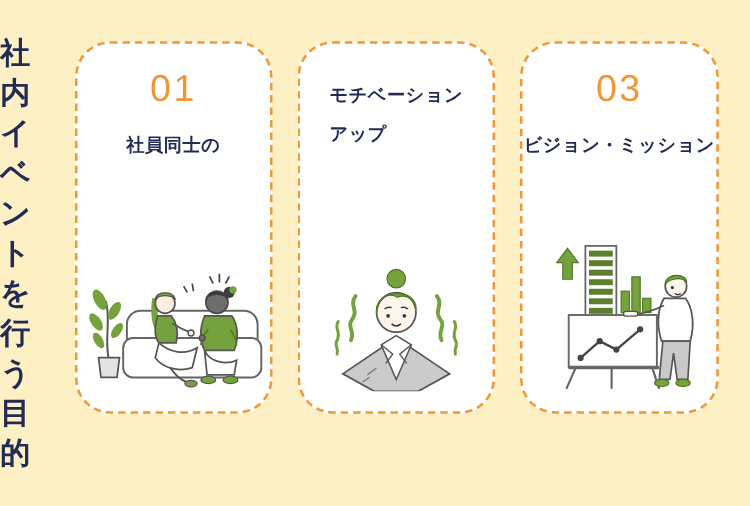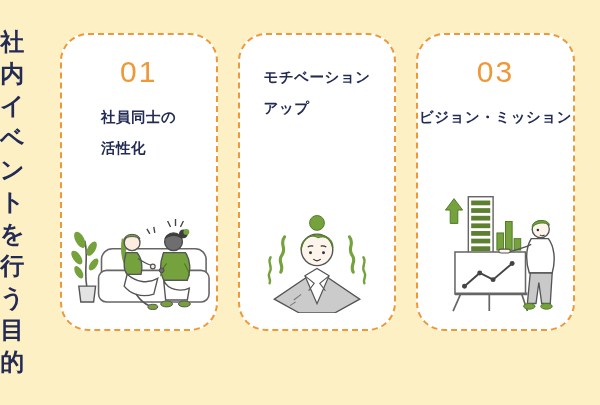--- a/index.html
+++ b/index.html
@@ -70,21 +70,20 @@
 <div class="page">
 
   <h1 class="page-title">社内イベントを行う目的</h1>
 
   <div class="cards">
 
     <div class="card">
       <div class="card-number">01</div>
       <div class="card-lines">
         <div class="card-line">社員同士の</div>
-        <div class="card-line">活性化</div>
       </div>
       <svg class="card-illustration" width="148" height="104" viewBox="0 0 150 105">
 
         <g>
           <path d="M22,78 C19,60 24,48 20,32" fill="none" stroke="#555" stroke-width="1.6"></path>
           <ellipse cx="15" cy="31" rx="4.5" ry="9" transform="rotate(-28 15 31)" fill="#76A23D"></ellipse>
           <ellipse cx="27" cy="40" rx="4" ry="8" transform="rotate(30 27 40)" fill="#76A23D"></ellipse>
           <ellipse cx="12" cy="49" rx="4" ry="8" transform="rotate(-35 12 49)" fill="#76A23D"></ellipse>
           <ellipse cx="29" cy="56" rx="3.5" ry="7" transform="rotate(35 29 56)" fill="#76A23D"></ellipse>
           <ellipse cx="14" cy="64" rx="3.5" ry="7" transform="rotate(-30 14 64)" fill="#76A23D"></ellipse>

